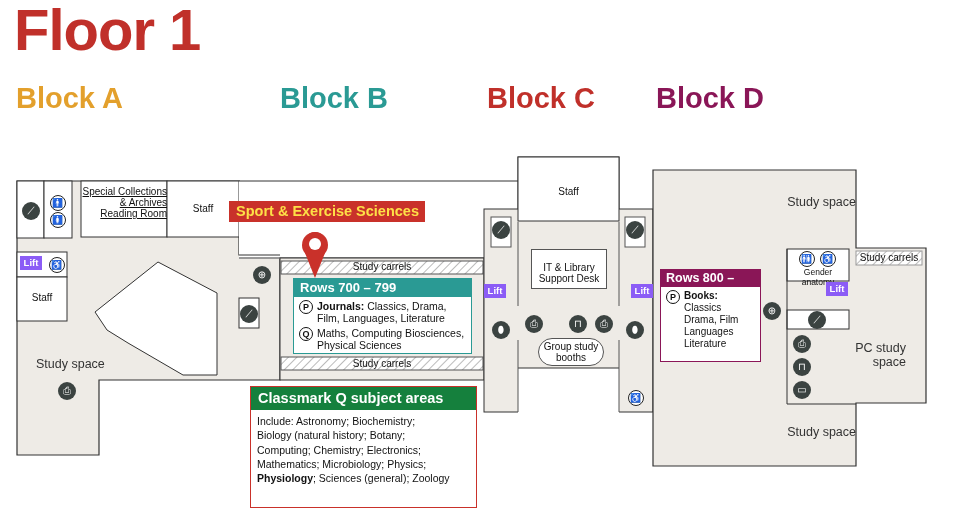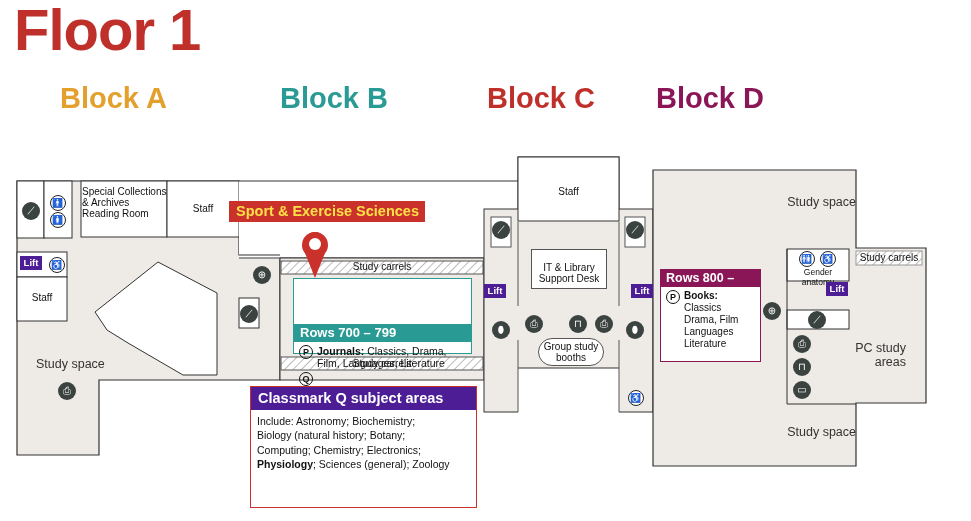--- a/index.html
+++ b/index.html
@@ -1,39 +1,39 @@
 <!DOCTYPE html>
 <html><head>
 <meta charset="utf-8">
 <style>
   html,body{margin:0;padding:0;background:#fff;}
   body{width:971px;height:521px;position:relative;overflow:hidden;font-family:"Liberation Sans",sans-serif;}
   .abs{position:absolute;}
   #title{left:14px;top:-4px;font-size:58px;font-weight:bold;color:#c0302a;letter-spacing:-1px;}
   .block{top:82px;font-size:29px;font-weight:bold;}
-  #blockA{left:16px;color:#e3a02c;margin-left:44px;}
+  #blockA{left:16px;color:#e3a02c;}
   #blockB{left:280px;color:#2a9a94;}
   #blockC{left:487px;color:#c0302a;}
   #blockD{left:656px;color:#8a1657;}
   svg#map{position:absolute;left:0;top:0;}
   .box{position:absolute;background:#fff;}
   .t{font-family:"Liberation Sans",sans-serif;}
   #sport{left:229px;top:201px;background:#c9312a;color:#fde047;font-weight:bold;font-size:14.5px;padding:2px 6px 3px 7px;}
   #rowsB{left:293px;top:278px;width:177px;height:74px;border:1px solid #2a9a94;}
-  #rowsB .hd{background:#2a9a94;color:#fff;font-weight:bold;font-size:13px;padding:1px 6px;height:16px;line-height:16px;margin-top:45px;}
+  #rowsB .hd{background:#2a9a94;color:#fff;font-weight:bold;font-size:13px;padding:1px 6px;height:16px;line-height:16px;}
   .it{display:flex;font-size:10.5px;line-height:12px;color:#111;margin:3px 0 0 5px;}
   .circ{flex:none;width:12px;height:12px;border:1px solid #111;border-radius:50%;font-size:9px;font-weight:bold;text-align:center;line-height:12px;margin-right:4px;}
   #qbox{left:250px;top:386px;width:225px;height:120px;border:1.5px solid #c9312a;}
-  #qbox .hd{background:#4c1d95;color:#fff;font-weight:bold;font-size:14.5px;padding:2px 7px;height:19px;line-height:19px;}
+  #qbox .hd{background:#15803d;color:#fff;font-weight:bold;font-size:14.5px;padding:2px 7px;height:19px;line-height:19px;}
   #qbox .body{font-size:10.5px;line-height:14.3px;color:#111;padding:4px 6px;}
   #rowsD{left:660px;top:269px;width:99px;height:91px;border:1px solid #8a1657;}
   #rowsD .hd{background:#8a1657;color:#fff;font-weight:bold;font-size:12.5px;padding:1px 5px;height:15px;line-height:15px;}
   #rowsD .it{font-size:10px;line-height:12px;}
   .tag{position:absolute;background:#fff;border:1px solid #555;font-size:10px;text-align:center;line-height:11px;color:#111;}
-  .lift{position:absolute;background:#4c1d95;color:#fff;font-weight:bold;font-size:9.5px;width:22px;height:14px;line-height:14px;text-align:center;}
+  .lift{position:absolute;background:#8b5cf6;color:#fff;font-weight:bold;font-size:9.5px;width:22px;height:14px;line-height:14px;text-align:center;}
   .ic{position:absolute;width:18px;height:18px;border-radius:50%;background:#3b4341;color:#fff;font-size:10px;text-align:center;line-height:18px;}
   .icw{position:absolute;width:14px;height:14px;border-radius:50%;border:1px solid #222;background:#fff;color:#222;font-size:9px;text-align:center;line-height:14px;}
   .space{position:absolute;font-size:12.5px;color:#333;text-align:right;line-height:14px;}
   .carrel{position:absolute;font-size:10px;color:#111;text-align:center;}
 </style>
 </head>
 <body>
 
 <div id="title" class="abs">Floor 1</div>
 <div id="blockA" class="abs block">Block A</div>
@@ -85,21 +85,21 @@
 
   <g>
     <path d="M315,265 C300,252 302,232 315,232 C328,232 330,252 315,265 Z" fill="#c9312a"></path>
     <path d="M315,232 a15,15 0 1,1 -0.1,0 Z" fill="none"></path>
     <circle cx="315" cy="245" r="13" fill="#c9312a"></circle>
     <circle cx="315" cy="244" r="6" fill="#fff"></circle>
     <path d="M305,253 L315,278 L325,253 Z" fill="#c9312a"></path>
   </g>
 </svg>
 
-<div class="abs t" style="left:82px;top:186px;width:85px;font-size:10px;line-height:11px;text-align:left;color:#111;">Special Collections &amp; Archives Reading Room</div>
+<div class="abs t" style="left:82px;top:186px;width:85px;font-size:10px;line-height:11px;text-align:right;color:#111;text-decoration:underline;">Special Collections &amp; Archives Reading Room</div>
 <div class="abs t" style="left:167px;top:203px;width:72px;font-size:10px;text-align:center;color:#111;">Staff</div>
 <div class="abs t" style="left:17px;top:292px;width:50px;font-size:10px;text-align:center;color:#111;">Staff</div>
 <div class="lift t" style="left:20px;top:256px;">Lift</div>
 <div class="space t" style="left:36px;top:357px;">Study space</div>
 <div class="ic" style="left:22px;top:202px;">⟋</div>
 <div class="icw" style="left:50px;top:195px;">🚹</div>
 <div class="icw" style="left:50px;top:212px;">🚺</div>
 <div class="icw" style="left:49px;top:257px;">♿</div>
 <div class="ic" style="left:58px;top:382px;">⎙</div>
 
@@ -110,50 +110,52 @@
 <div class="ic" style="left:240px;top:305px;">⟋</div>
 
 <div id="rowsB" class="box t">
   <div class="hd">Rows 700 – 799</div>
   <div class="it">
     <span class="circ">P</span>
     <span><b>Journals:</b><span> Classics, Drama, Film, Languages, Literature</span></span>
   </div>
   <div class="it">
     <span class="circ">Q</span>
+    <span>Maths, Computing Biosciences, Physical Sciences</span>
   </div>
 </div>
 
 <div id="qbox" class="box t">
   <div class="hd">Classmark Q subject areas</div>
   <div class="body">
     <div>Include: Astronomy; Biochemistry;</div>
     <div>Biology (natural history; Botany;</div>
     <div>Computing; Chemistry; Electronics;</div>
+    <div>Mathematics; Microbiology; Physics;</div>
     <div><b>Physiology</b><span>; Sciences (general); Zoology</span></div>
   </div>
 </div>
 
 <div class="abs t" style="left:518px;top:186px;width:101px;font-size:10px;text-align:center;color:#111;">Staff</div>
 <div class="tag t" style="left:531px;top:249px;width:74px;height:26px;padding-top:12px;">IT &amp; Library Support Desk</div>
 <div class="tag t" style="left:538px;top:338px;width:64px;height:24px;padding-top:2px;border-radius:14px;">Group study booths</div>
 <div class="lift t" style="left:484px;top:284px;">Lift</div>
 <div class="lift t" style="left:631px;top:284px;">Lift</div>
 <div class="ic" style="left:492px;top:221px;">⟋</div>
 <div class="ic" style="left:626px;top:221px;">⟋</div>
 <div class="ic" style="left:492px;top:321px;">⬮</div>
 <div class="ic" style="left:626px;top:321px;">⬮</div>
 <div class="ic" style="left:525px;top:315px;">⎙</div>
 <div class="ic" style="left:569px;top:315px;">⊓</div>
 <div class="ic" style="left:595px;top:315px;">⎙</div>
 <div class="icw" style="left:628px;top:390px;">♿</div>
 
 <div class="space t" style="left:653px;top:195px;width:203px;">Study space</div>
 <div class="space t" style="left:653px;top:425px;width:203px;">Study space</div>
-<div class="space t" style="left:830px;top:341px;width:76px;">PC study areas</div>
+<div class="space t" style="left:830px;top:341px;width:76px;">PC study space</div>
 <div class="abs t" style="left:787px;top:267px;width:62px;font-size:8.5px;text-align:center;color:#111;">Gender anatomy</div>
 <div class="carrel t" style="left:856px;top:252px;width:66px;">Study carrels</div>
 <div class="lift t" style="left:826px;top:282px;">Lift</div>
 <div class="icw" style="left:799px;top:251px;">🚻</div>
 <div class="icw" style="left:820px;top:251px;">♿</div>
 <div class="ic" style="left:808px;top:311px;">⟋</div>
 <div class="ic" style="left:763px;top:302px;">⊕</div>
 <div class="ic" style="left:793px;top:335px;">⎙</div>
 <div class="ic" style="left:793px;top:358px;">⊓</div>
 <div class="ic" style="left:793px;top:381px;">▭</div>

